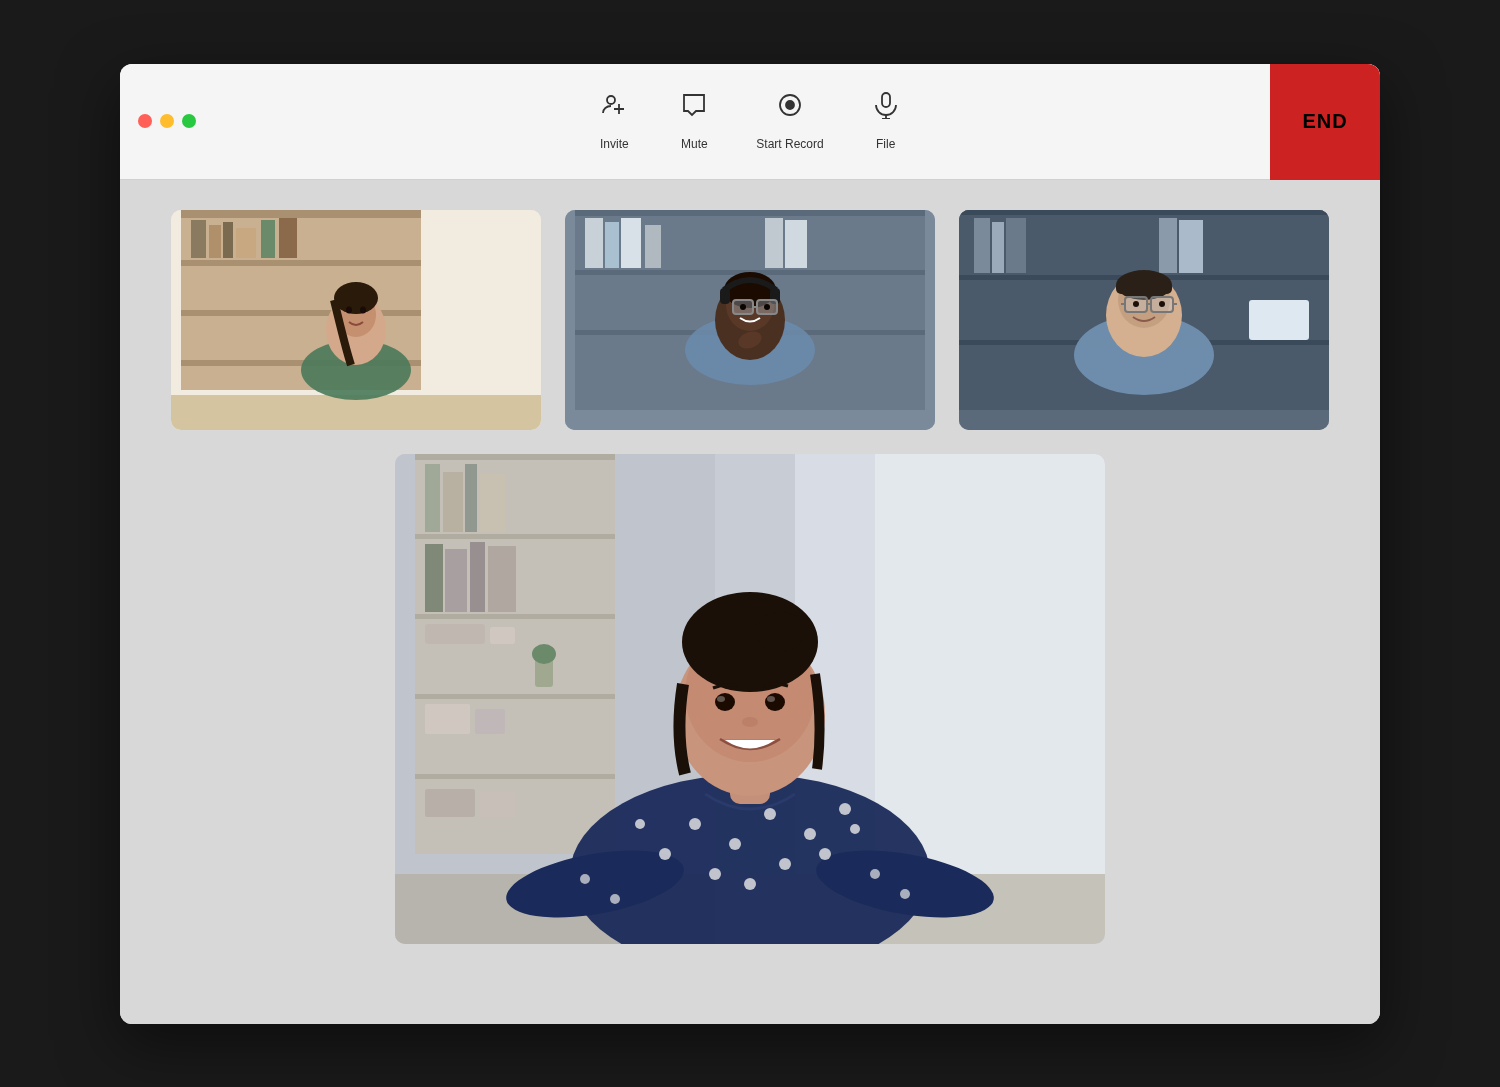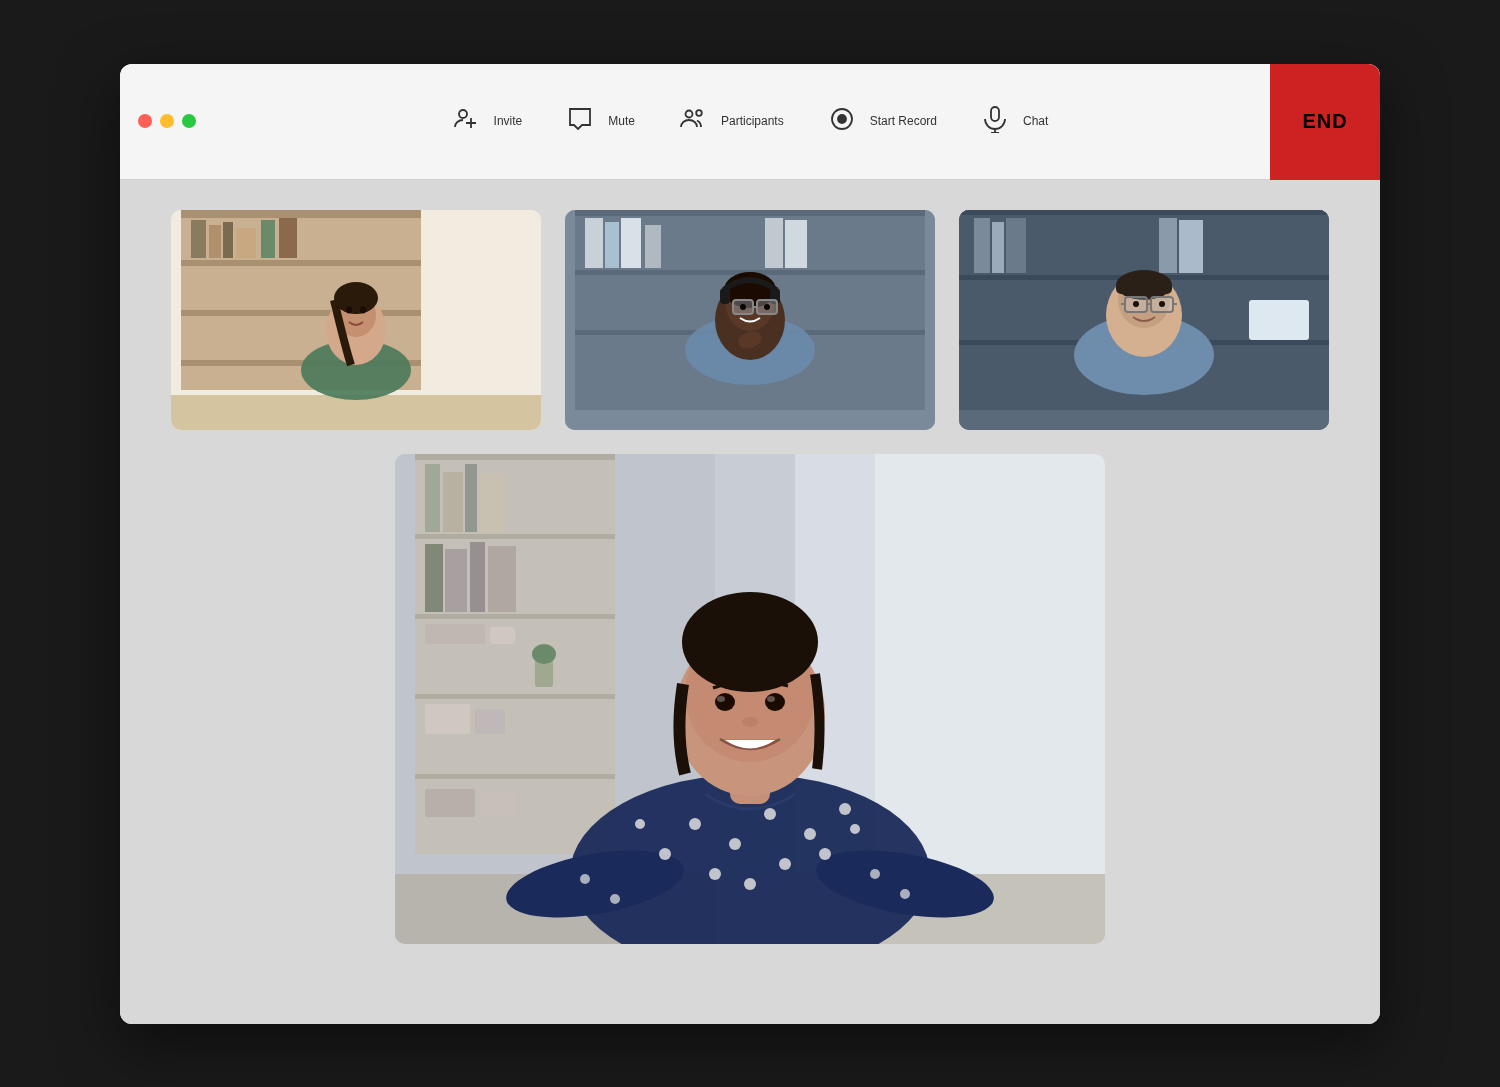--- a/index.html
+++ b/index.html
@@ -57,21 +57,21 @@
     .toolbar {
       display: flex;
       align-items: center;
       justify-content: center;
       flex: 1;
       gap: 0;
     }
 
     .tool-item {
       display: flex;
-      flex-direction: row;
+      flex-direction: column;
       align-items: center;
       justify-content: flex-start;
       padding: 10px 22px;
       cursor: pointer;
       gap: 14px;
       min-width: 80px;
     }
 
     .tool-icon {
       font-size: 26px;
@@ -203,31 +203,20 @@
 
       <div class="tool-item">
         <span class="tool-icon">
           <svg class="icon-svg" viewBox="0 0 28 28" fill="none" stroke="#333" stroke-width="1.8">
             <path d="M4 4h20v16H16l-4 4-4-4H4V4z"></path>
           </svg>
         </span>
         <span class="tool-label">Mute</span>
       </div>
 
-      <div class="tool-item">
-        <span class="tool-icon">
-          <svg class="icon-svg" viewBox="0 0 28 28" fill="none" stroke="#333" stroke-width="1.8">
-            <circle cx="10" cy="9" r="3.5"></circle>
-            <path d="M2 22c0-4 3.5-7 8-7s8 3 8 7"></path>
-            <circle cx="20" cy="8" r="2.8"></circle>
-            <path d="M22 22c0-3-1.8-5.5-4-6.5"></path>
-          </svg>
-        </span>
-        <span class="tool-label">Participants</span>
-      </div>
 
       <div class="tool-item">
         <span class="tool-icon">
           <svg class="icon-svg" viewBox="0 0 28 28" fill="none" stroke="#333" stroke-width="1.8">
             <circle cx="14" cy="14" r="10"></circle>
             <circle cx="14" cy="14" r="4" fill="#333"></circle>
           </svg>
         </span>
         <span class="tool-label">Start Record</span>
       </div>
@@ -235,21 +224,21 @@
 
       <div class="tool-item">
         <span class="tool-icon">
           <svg class="icon-svg" viewBox="0 0 28 28" fill="none" stroke="#333" stroke-width="1.8">
             <rect x="10" y="2" width="8" height="14" rx="4"></rect>
             <path d="M4 14a10 10 0 0 0 20 0"></path>
             <line x1="14" y1="24" x2="14" y2="28"></line>
             <line x1="10" y1="28" x2="18" y2="28"></line>
           </svg>
         </span>
-        <span class="tool-label">Chat</span>
+        <span class="tool-label">File</span>
       </div>
 
     </div>
 
     <div class="end-button">
       <span>END</span>
     </div>
   </div>
 
   <div class="content">

